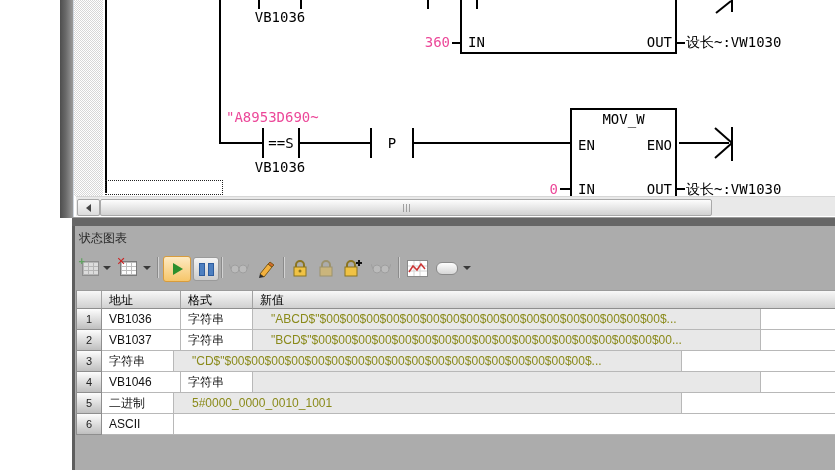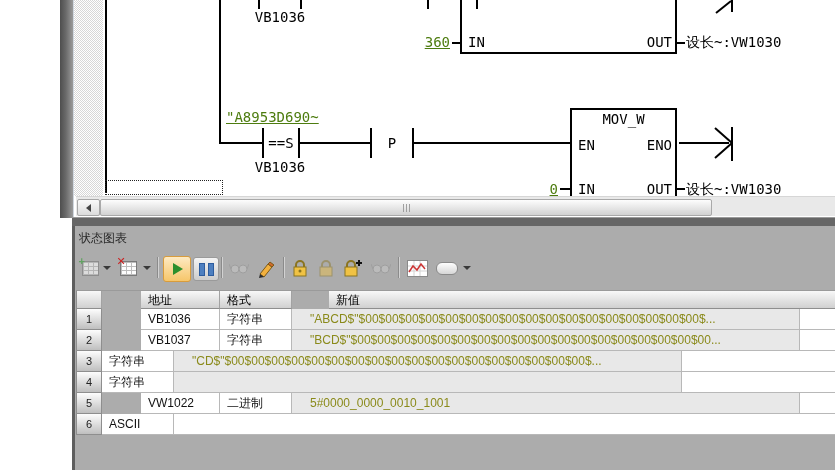--- a/index.html
+++ b/index.html
@@ -7,21 +7,21 @@
        font-family:"Liberation Sans","DejaVu Sans",sans-serif;font-size:12px;color:#111;}
   .abs{position:absolute;}
   
   .win-border{left:60px;top:0;width:13px;height:218px;
       background:linear-gradient(90deg,#4e4e4e 0,#6a6a6a 45%,#9b9b9b 100%);border-right:1px solid #cfd6de;}
   .hatch{left:74px;top:0;width:29px;height:196px;
       background:conic-gradient(#ffffff 90deg,#d7d7d7 0 180deg,#ffffff 0 270deg,#d7d7d7 0);
       background-size:2px 2px;}
   .wire{background:#000;}
   .lad-lbl{font-family:"DejaVu Sans Mono","Liberation Mono",monospace;font-size:14px;color:#000;white-space:nowrap;}
-  .lad-olive{color:#4d7c0f;text-decoration:underline;}
+  .lad-olive{color:#ec4899;}
   .dotted-sel{left:105px;top:180px;width:116px;height:13px;border:1px dotted #222;}
   
   .hscroll{left:76px;top:196px;width:759px;height:19px;background:#e9e9e9;border-top:1px solid #d6d6d6;}
   .sb-btn{left:1px;top:2px;width:21px;height:15px;background:linear-gradient(#fafafa,#dcdcdc);
       border:1px solid #a7a7a7;border-radius:2px;display:flex;align-items:center;justify-content:center;}
   .sb-left-arrow{width:0;height:0;border-top:4px solid transparent;border-bottom:4px solid transparent;border-right:5px solid #444;}
   .sb-thumb{left:24px;top:2px;width:610px;height:15px;background:linear-gradient(#fdfdfd,#d2d2d2);
       border:1px solid #a9a9a9;border-radius:2px;display:flex;align-items:center;justify-content:center;gap:2px;}
   .grip{width:1px;height:8px;background:#9f9f9f;}
   
@@ -51,21 +51,21 @@
   .tbl{left:76px;top:290px;width:759px;border-left:1px solid #8e8e8e;border-top:1px solid #9a9a9a;}
   .trow{display:flex;height:21px;}
   .thead-row{display:flex;height:18px;}
   .hcell{background:linear-gradient(#f8f8f8,#d0d0d0);border-right:1px solid #a2a2a2;border-bottom:1px solid #8e8e8e;
       padding-left:7px;line-height:18px;font-size:12px;color:#000;box-sizing:border-box;white-space:nowrap;overflow:hidden;}
   .numcell{background:linear-gradient(#fdfdfd,#bfbfbf);border-right:1px solid #8e8e8e;border-bottom:1px solid #8e8e8e;
       text-align:center;line-height:20px;font-size:11px;color:#222;box-sizing:border-box;}
   .cell{background:#fff;border-right:1px solid #b8b8b8;border-bottom:1px solid #b8b8b8;
       padding-left:7px;line-height:20px;font-size:12px;box-sizing:border-box;white-space:nowrap;overflow:hidden;}
   .valcell{background:#e8e8e8;color:#8a8a1a;padding-left:18px;}
-  .w-num{width:25px;}.w-addr{width:79px;margin-left:39px;}.w-fmt{width:72px;}.w-val{width:508px;}.w-new{flex:1;}
+  .w-num{width:25px;}.w-addr{width:79px;}.w-fmt{width:72px;}.w-val{width:508px;}.w-new{flex:1;}
 </style>
 </head>
 <body>
 
 <div id="app">
 
   <div class="abs win-border"></div>
   <div class="abs hatch"></div>
 
   <div class="abs wire" style="left:105px;top:0;width:2px;height:193px;"></div>
@@ -234,21 +234,21 @@
   </div>
   <div class="abs tb-item" style="left:462px;width:10px;">
       <div class="dd-arrow"></div>
     </div>
 
   <div class="abs tbl">
     <div class="thead-row">
       <div class="hcell w-num"></div>
       <div class="hcell w-addr">地址</div>
       <div class="hcell w-fmt">格式</div>
-      <div class="hcell w-new" style="border-right:none;margin-left:37px;">新值</div>
+      <div class="hcell w-new" style="border-right:none;">新值</div>
     </div>
 
     <div class="trow">
       <div class="numcell w-num">1</div>
       <div class="cell w-addr">VB1036</div>
       <div class="cell w-fmt">字符串</div>
       <div class="cell valcell w-val">"ABCD$"$00$00$00$00$00$00$00$00$00$00$00$00$00$00$00$00$00$...</div>
       <div class="cell w-new" style="border-right:none;"></div>
     </div>
     <div class="trow">
@@ -259,27 +259,27 @@
       <div class="cell w-new" style="border-right:none;"></div>
     </div>
     <div class="trow">
       <div class="numcell w-num">3</div>
       <div class="cell w-fmt">字符串</div>
       <div class="cell valcell w-val">"CD$"$00$00$00$00$00$00$00$00$00$00$00$00$00$00$00$00$00$00$...</div>
       <div class="cell w-new" style="border-right:none;"></div>
     </div>
     <div class="trow">
       <div class="numcell w-num">4</div>
+      <div class="cell w-addr">VB1046</div>
       <div class="cell w-fmt">字符串</div>
       <div class="cell valcell w-val"></div>
       <div class="cell w-new" style="border-right:none;"></div>
     </div>
     <div class="trow">
       <div class="numcell w-num">5</div>
-      <div class="cell w-addr">VW1022</div>
       <div class="cell w-fmt">二进制</div>
       <div class="cell valcell w-val">5#0000_0000_0010_1001</div>
       <div class="cell w-new" style="border-right:none;"></div>
     </div>
     <div class="trow">
       <div class="numcell w-num">6</div>
       <div class="cell w-fmt">ASCII</div>
       <div class="cell w-new" style="border-right:none;"></div>
     </div>
   </div>

